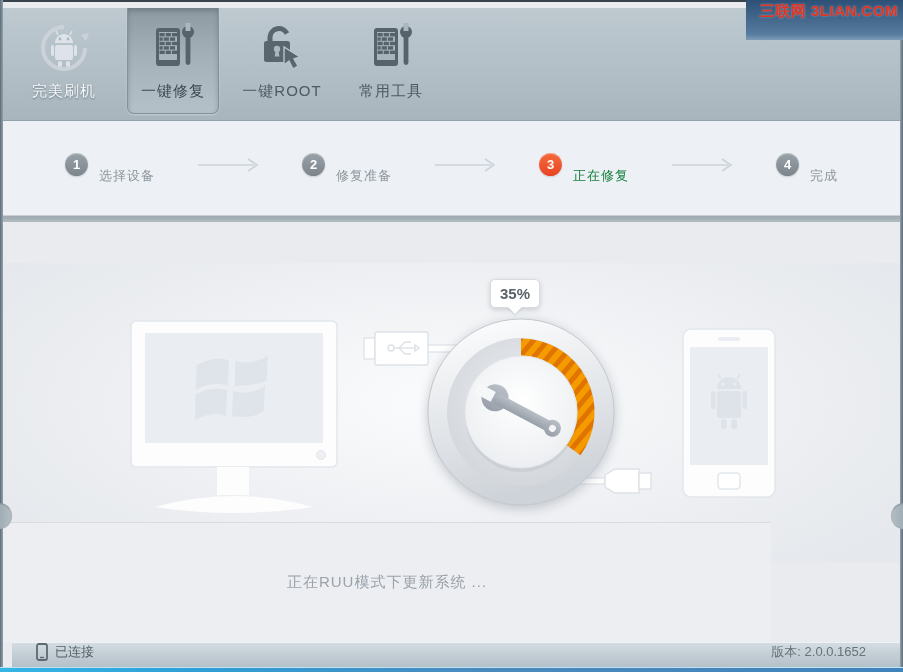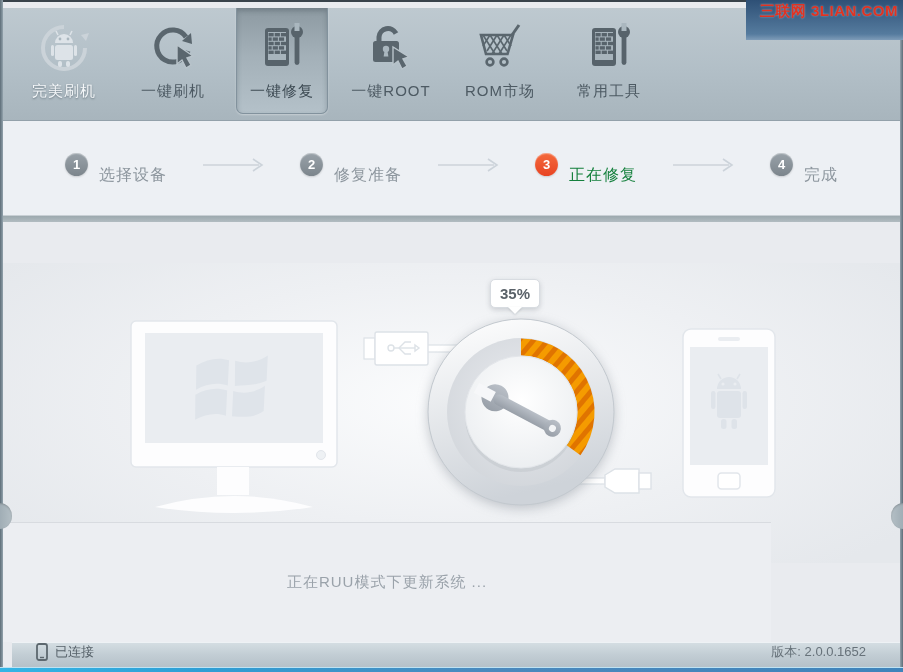--- a/index.html
+++ b/index.html
@@ -53,21 +53,21 @@
     display:flex;align-items:center;justify-content:space-between;
     padding:0 62px;z-index:4;
   }
   .step{display:flex;align-items:center;gap:11px;}
   .step .dot{
     width:23px;height:23px;border-radius:50%;color:#fff;font-size:13px;font-weight:bold;
     display:flex;align-items:center;justify-content:center;
     background:linear-gradient(180deg,#99a2a9,#7c858c);
     box-shadow:inset 0 1px 1px rgba(255,255,255,.4),0 1px 2px rgba(0,0,0,.15);
   }
-  .step .txt{font-size:16px;color:#8d969e;letter-spacing:1px;margin-top:22px;}
+  .step .txt{font-size:13px;color:#8d969e;letter-spacing:1px;margin-top:22px;}
   .step.active .dot{background:linear-gradient(180deg,#f46a3c,#e84423);}
   .step.active .txt{color:#15803d;}
   .step-arrow{flex:0 0 auto;}
   
   .band{position:absolute;left:3px;top:215px;width:897px;height:7px;z-index:4;
     background:linear-gradient(180deg,#9da9ae,#b2bcc1);border-top:1px solid #c8cfd4;}
   
   .main{
     position:absolute;left:3px;top:222px;width:897px;height:300px;z-index:3;
     background:radial-gradient(ellipse 62% 75% at 50% 46%, #fbfcfd 0%, #eef0f3 55%, #e5e8ec 100%);
@@ -129,30 +129,20 @@
             <rect x="13" y="23" width="3" height="11" rx="1.5"></rect>
             <rect x="36" y="23" width="3" height="11" rx="1.5"></rect>
             <rect x="20" y="39" width="4" height="6" rx="2"></rect>
             <rect x="28" y="39" width="4" height="6" rx="2"></rect>
           </g>
         </svg>
       </span>
       <span class="lbl">完美刷机</span>
     </div>
 
-    <div class="nav-item">
-      <span class="ico">
-        <svg width="50" height="50" viewBox="0 0 50 50">
-          <path d="M38 14 A16 16 0 1 0 40 28" fill="none" stroke="#5a666e" stroke-width="5"></path>
-          <path d="M34 18 l9 -8 1 11 z" fill="#5a666e"></path>
-          <path d="M29 22 l0 19 5 -4 4 8 5 -3 -4 -7 6 -2 z" fill="#5a666e" stroke="#b9c4cb" stroke-width="1.4"></path>
-        </svg>
-      </span>
-      <span class="lbl">一键刷机</span>
-    </div>
 
     <div class="nav-item active">
       <span class="ico">
         <svg width="50" height="50" viewBox="0 0 50 50">
           <rect x="8" y="5" width="24" height="38" rx="3" fill="#57636b"></rect>
           <rect x="11" y="9" width="18" height="28" fill="#a7b4bc"></rect>
           <g fill="#57636b">
             <rect x="11.5" y="10" width="5.2" height="3.4"></rect>
               <rect x="17.7" y="10" width="5.2" height="3.4"></rect>
               <rect x="23.9" y="10" width="5.2" height="3.4"></rect>
@@ -185,41 +175,20 @@
           <path d="M13 20 v-6 a9 9 0 0 1 17 -3.5" fill="none" stroke="#5a666e" stroke-width="5"></path>
           <rect x="7" y="18" width="26" height="21" rx="2.5" fill="#5a666e"></rect>
           <circle cx="20" cy="26" r="3.2" fill="#aab7bf"></circle>
           <path d="M18.6 27.5 h2.8 l1 6 h-4.8 z" fill="#aab7bf"></path>
           <path d="M27 24 l0 18 5 -4 4 8 5 -3 -4 -7 6 -2 z" fill="#5a666e" stroke="#b9c4cb" stroke-width="1.4"></path>
         </svg>
       </span>
       <span class="lbl">一键ROOT</span>
     </div>
 
-    <div class="nav-item">
-      <span class="ico">
-        <svg width="52" height="50" viewBox="0 0 52 50">
-          <path d="M38 12 L45 2" stroke="#5a666e" stroke-width="3" fill="none"></path>
-          <path d="M7 12 H39 L33.5 31 H12 Z" fill="none" stroke="#5a666e" stroke-width="2.6"></path>
-          <g stroke="#5a666e" stroke-width="1.6">
-            <line x1="9" y1="12" x2="21" y2="31"></line>
-              <line x1="16" y1="12" x2="28" y2="31"></line>
-              <line x1="23" y1="12" x2="33" y2="28"></line>
-              <line x1="30" y1="12" x2="37" y2="23"></line>
-            <line x1="37" y1="12" x2="25" y2="31"></line>
-              <line x1="30" y1="12" x2="18" y2="31"></line>
-              <line x1="23" y1="12" x2="13" y2="28"></line>
-              <line x1="16" y1="12" x2="9" y2="23"></line>
-          </g>
-          <circle cx="16" cy="39" r="3.4" fill="none" stroke="#5a666e" stroke-width="2.6"></circle>
-          <circle cx="30" cy="39" r="3.4" fill="none" stroke="#5a666e" stroke-width="2.6"></circle>
-        </svg>
-      </span>
-      <span class="lbl">ROM市场</span>
-    </div>
 
     <div class="nav-item">
       <span class="ico">
         <svg width="50" height="50" viewBox="0 0 50 50">
           <rect x="8" y="5" width="24" height="38" rx="3" fill="#57636b"></rect>
           <rect x="11" y="9" width="18" height="28" fill="#a7b4bc"></rect>
           <g fill="#57636b">
             <rect x="11.5" y="10" width="5.2" height="3.4"></rect>
               <rect x="17.7" y="10" width="5.2" height="3.4"></rect>
               <rect x="23.9" y="10" width="5.2" height="3.4"></rect>

